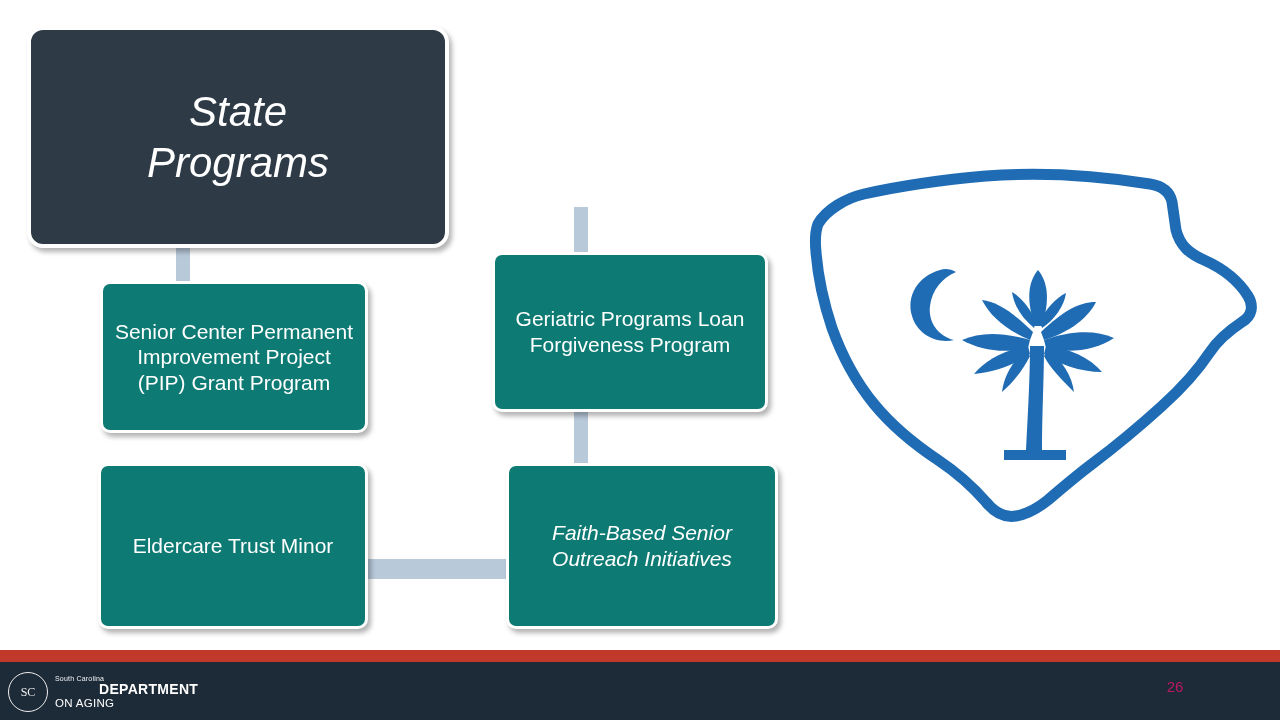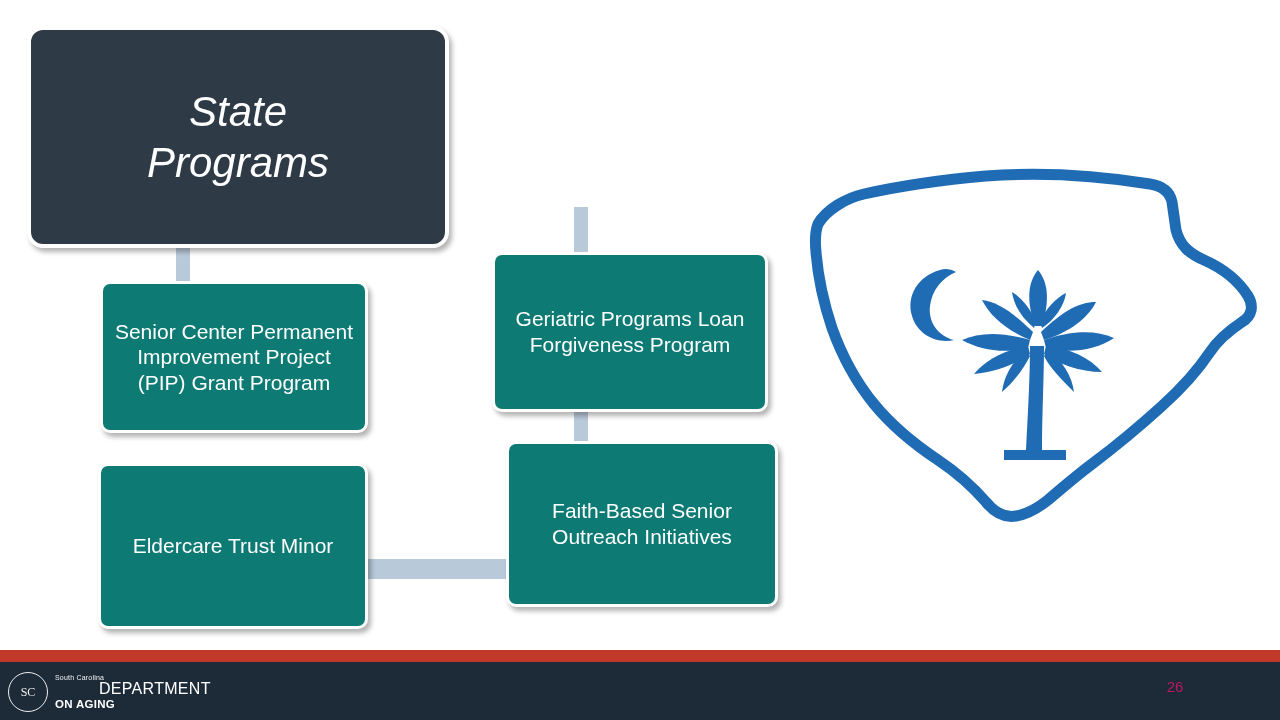--- a/index.html
+++ b/index.html
@@ -70,21 +70,21 @@
   .node.teal .node-label {
     font-size: 21px;
   }
 
   
   #node-state-programs { left: 27px;  top: 26px;  width: 422px; height: 222px; }
   #node-hud            { left: 496px; top: 48px;  width: 270px; height: 163px; }
   #node-pip            { left: 100px; top: 281px; width: 268px; height: 152px; }
   #node-geriatric      { left: 492px; top: 252px; width: 276px; height: 160px; }
   #node-eldercare      { left: 98px;  top: 463px; width: 270px; height: 166px; }
-  #node-faith          { left: 506px; top: 441px; width: 272px; height: 166px; }
+  #node-faith          { left: 506px; top: 463px; width: 272px; height: 166px; font-style: italic; }
 
   
   #conn-state-pip      { left: 176px; top: 244px; width: 14px; height: 44px; }
   #conn-hud-geriatric  { left: 574px; top: 207px; width: 14px; height: 52px; }
   #conn-geriatric-faith{ left: 574px; top: 408px; width: 14px; height: 62px; }
   #conn-eldercare-faith{ left: 362px; top: 559px; width: 152px; height: 20px; }
 
   
   #sc-map {
     position: absolute;
@@ -137,29 +137,29 @@
     line-height: 1.05;
   }
   #footer-line1 {
     display: block;
     font-size: 7px;
     letter-spacing: 0.2px;
     opacity: 0.95;
   }
   #footer-line2 {
     display: block;
-    font-size: 16px;
-    font-weight: normal;
+    font-size: 14px;
+    font-weight: bold;
     letter-spacing: 0.3px;
     padding-left: 44px;
   }
   #footer-line3 {
     display: block;
     font-size: 11.5px;
-    font-weight: bold;
+    font-weight: normal;
     letter-spacing: 0.3px;
   }
   #slide-number {
     position: absolute;
     left: 1160px;
     top: 678px;
     width: 30px;
     text-align: center;
     color: #be185d;
     font-size: 15px;

